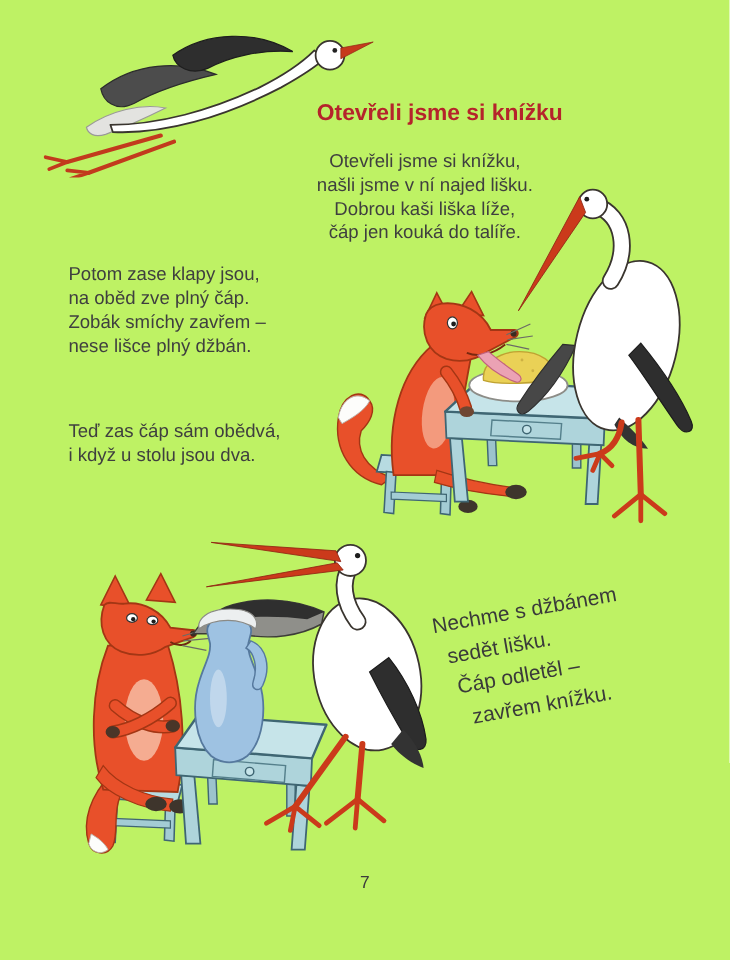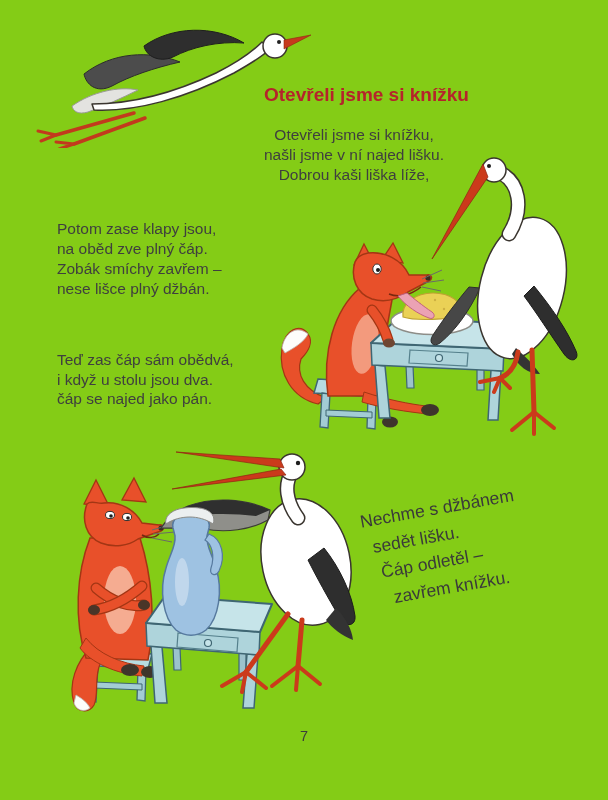--- a/index.html
+++ b/index.html
@@ -10,21 +10,21 @@
     --bird-red:#cb3a1b;
     --bird-ink:#3a352f;
     --table-fill:#c6e4e9;
     --table-shade:#aed4db;
     --table-outline:#3f6673;
     --porridge:#ead156;
     --jug:#9ec2e2;
   }
   html,body{margin:0;padding:0;background:#ffffff;}
   .page{
-    position:relative;width:608px;height:800px;background:#84cc16;
+    position:relative;width:608px;height:800px;background:#bef264;
     font-family:"Liberation Sans","DejaVu Sans",sans-serif;overflow:hidden;
   }
   .illustration{position:absolute;}
   .page-title{
     position:absolute;left:264px;top:84px;margin:0;
     font-size:19px;font-weight:bold;color:var(--title-red);white-space:nowrap;
   }
   .stanza{
     position:absolute;color:var(--ink);font-size:15.5px;line-height:19.8px;white-space:nowrap;
   }
@@ -64,33 +64,33 @@
     <polygon points="256,24 283,19 256,33" fill="#c63a1c" stroke="#8f2513" stroke-width="0.6"></polygon>
     <circle cx="251" cy="26" r="2" fill="#222"></circle>
   </svg>
 
   <h1 class="page-title">Otevřeli jsme si knížku</h1>
 
   <div class="stanza" id="stanza-1">
     <div class="line">Otevřeli jsme si knížku,</div>
     <div class="line">našli jsme v ní najed lišku.</div>
     <div class="line">Dobrou kaši liška líže,</div>
+    <div class="line">čáp jen kouká do talíře.</div>
   </div>
 
   <div class="stanza" id="stanza-2">
     <div class="line">Potom zase klapy jsou,</div>
     <div class="line">na oběd zve plný čáp.</div>
     <div class="line">Zobák smíchy zavřem –</div>
     <div class="line">nese lišce plný džbán.</div>
   </div>
 
   <div class="stanza" id="stanza-3">
     <div class="line">Teď zas čáp sám obědvá,</div>
     <div class="line">i když u stolu jsou dva.</div>
-    <div class="line">čáp se najed jako pán.</div>
   </div>
 
   <svg class="illustration" style="left:272px;top:148px;width:330px;height:312px" viewBox="0 0 330 312">
 
     <g>
       <path d="M46,256 C20,250 6,226 10,200 C13,182 28,174 36,186 C42,194 36,204 29,211 C24,226 32,242 54,250 Z" fill="#e8502a" stroke="#a33614" stroke-width="1.2"></path>
       <path d="M10,200 C12,186 24,176 36,186 C32,194 22,200 13,205 Z" fill="#fdfdfb" stroke="#b9b9b4" stroke-width="0.8"></path>
     </g>
 
     <g>

